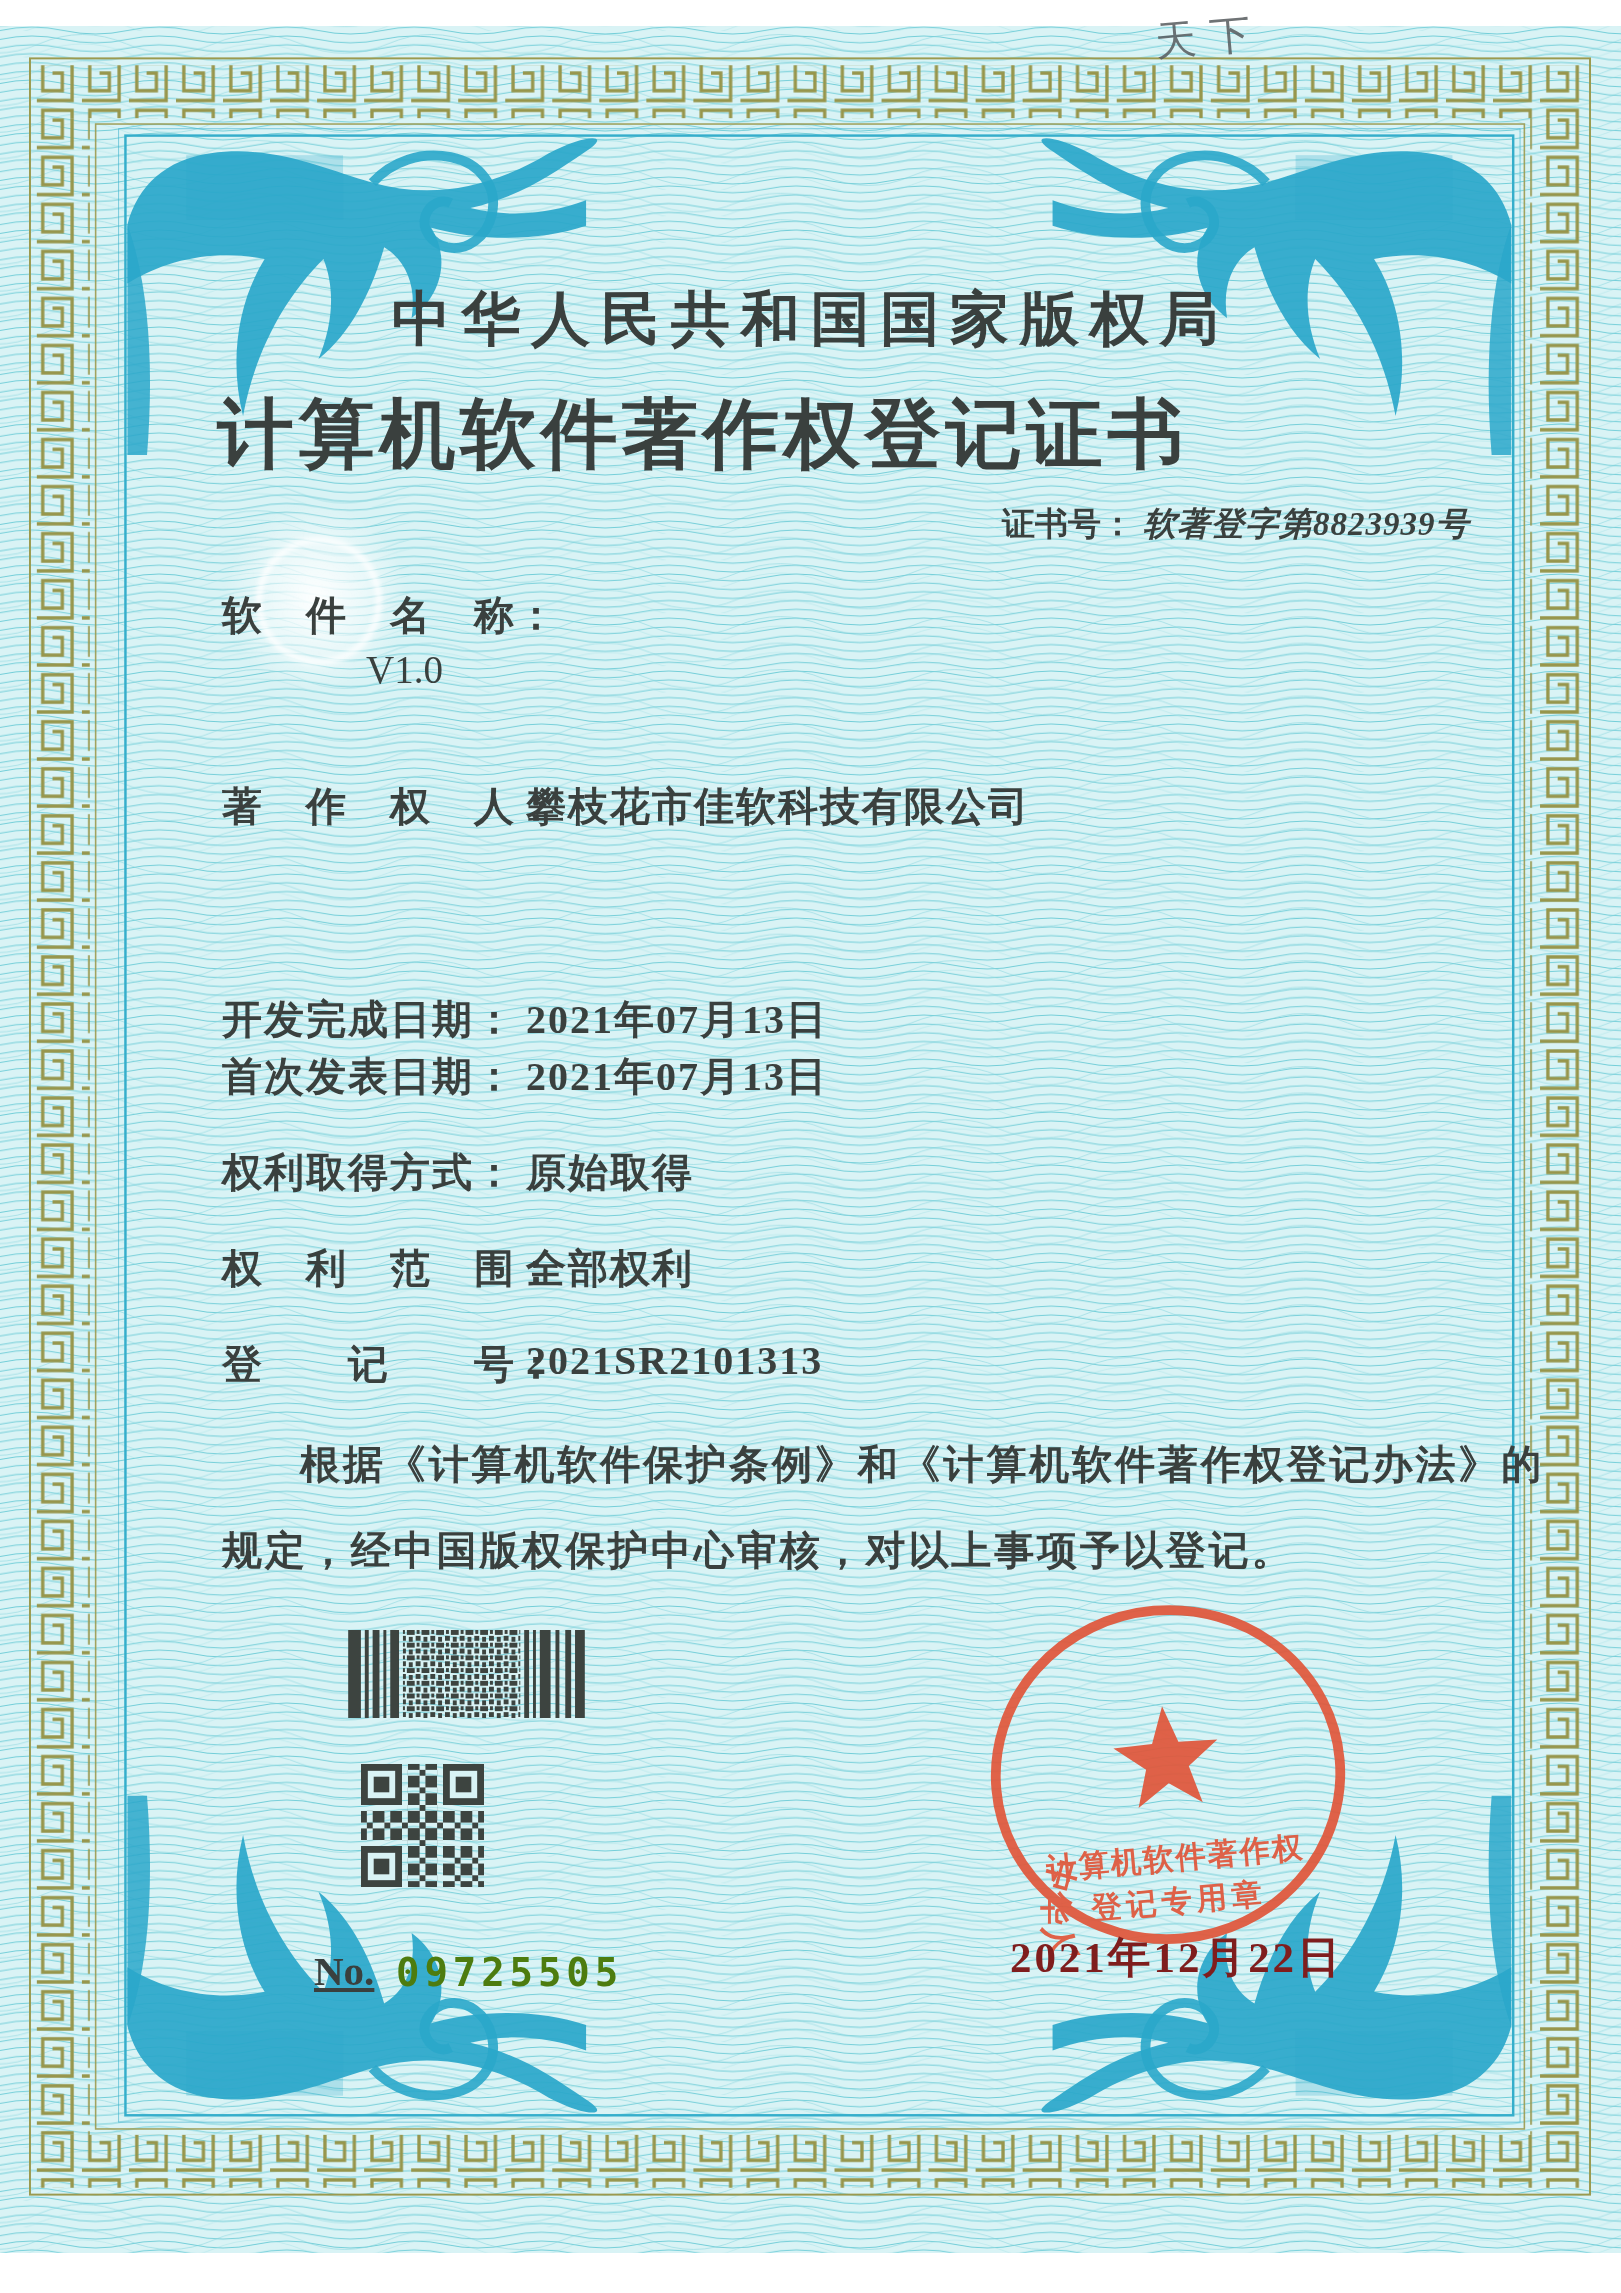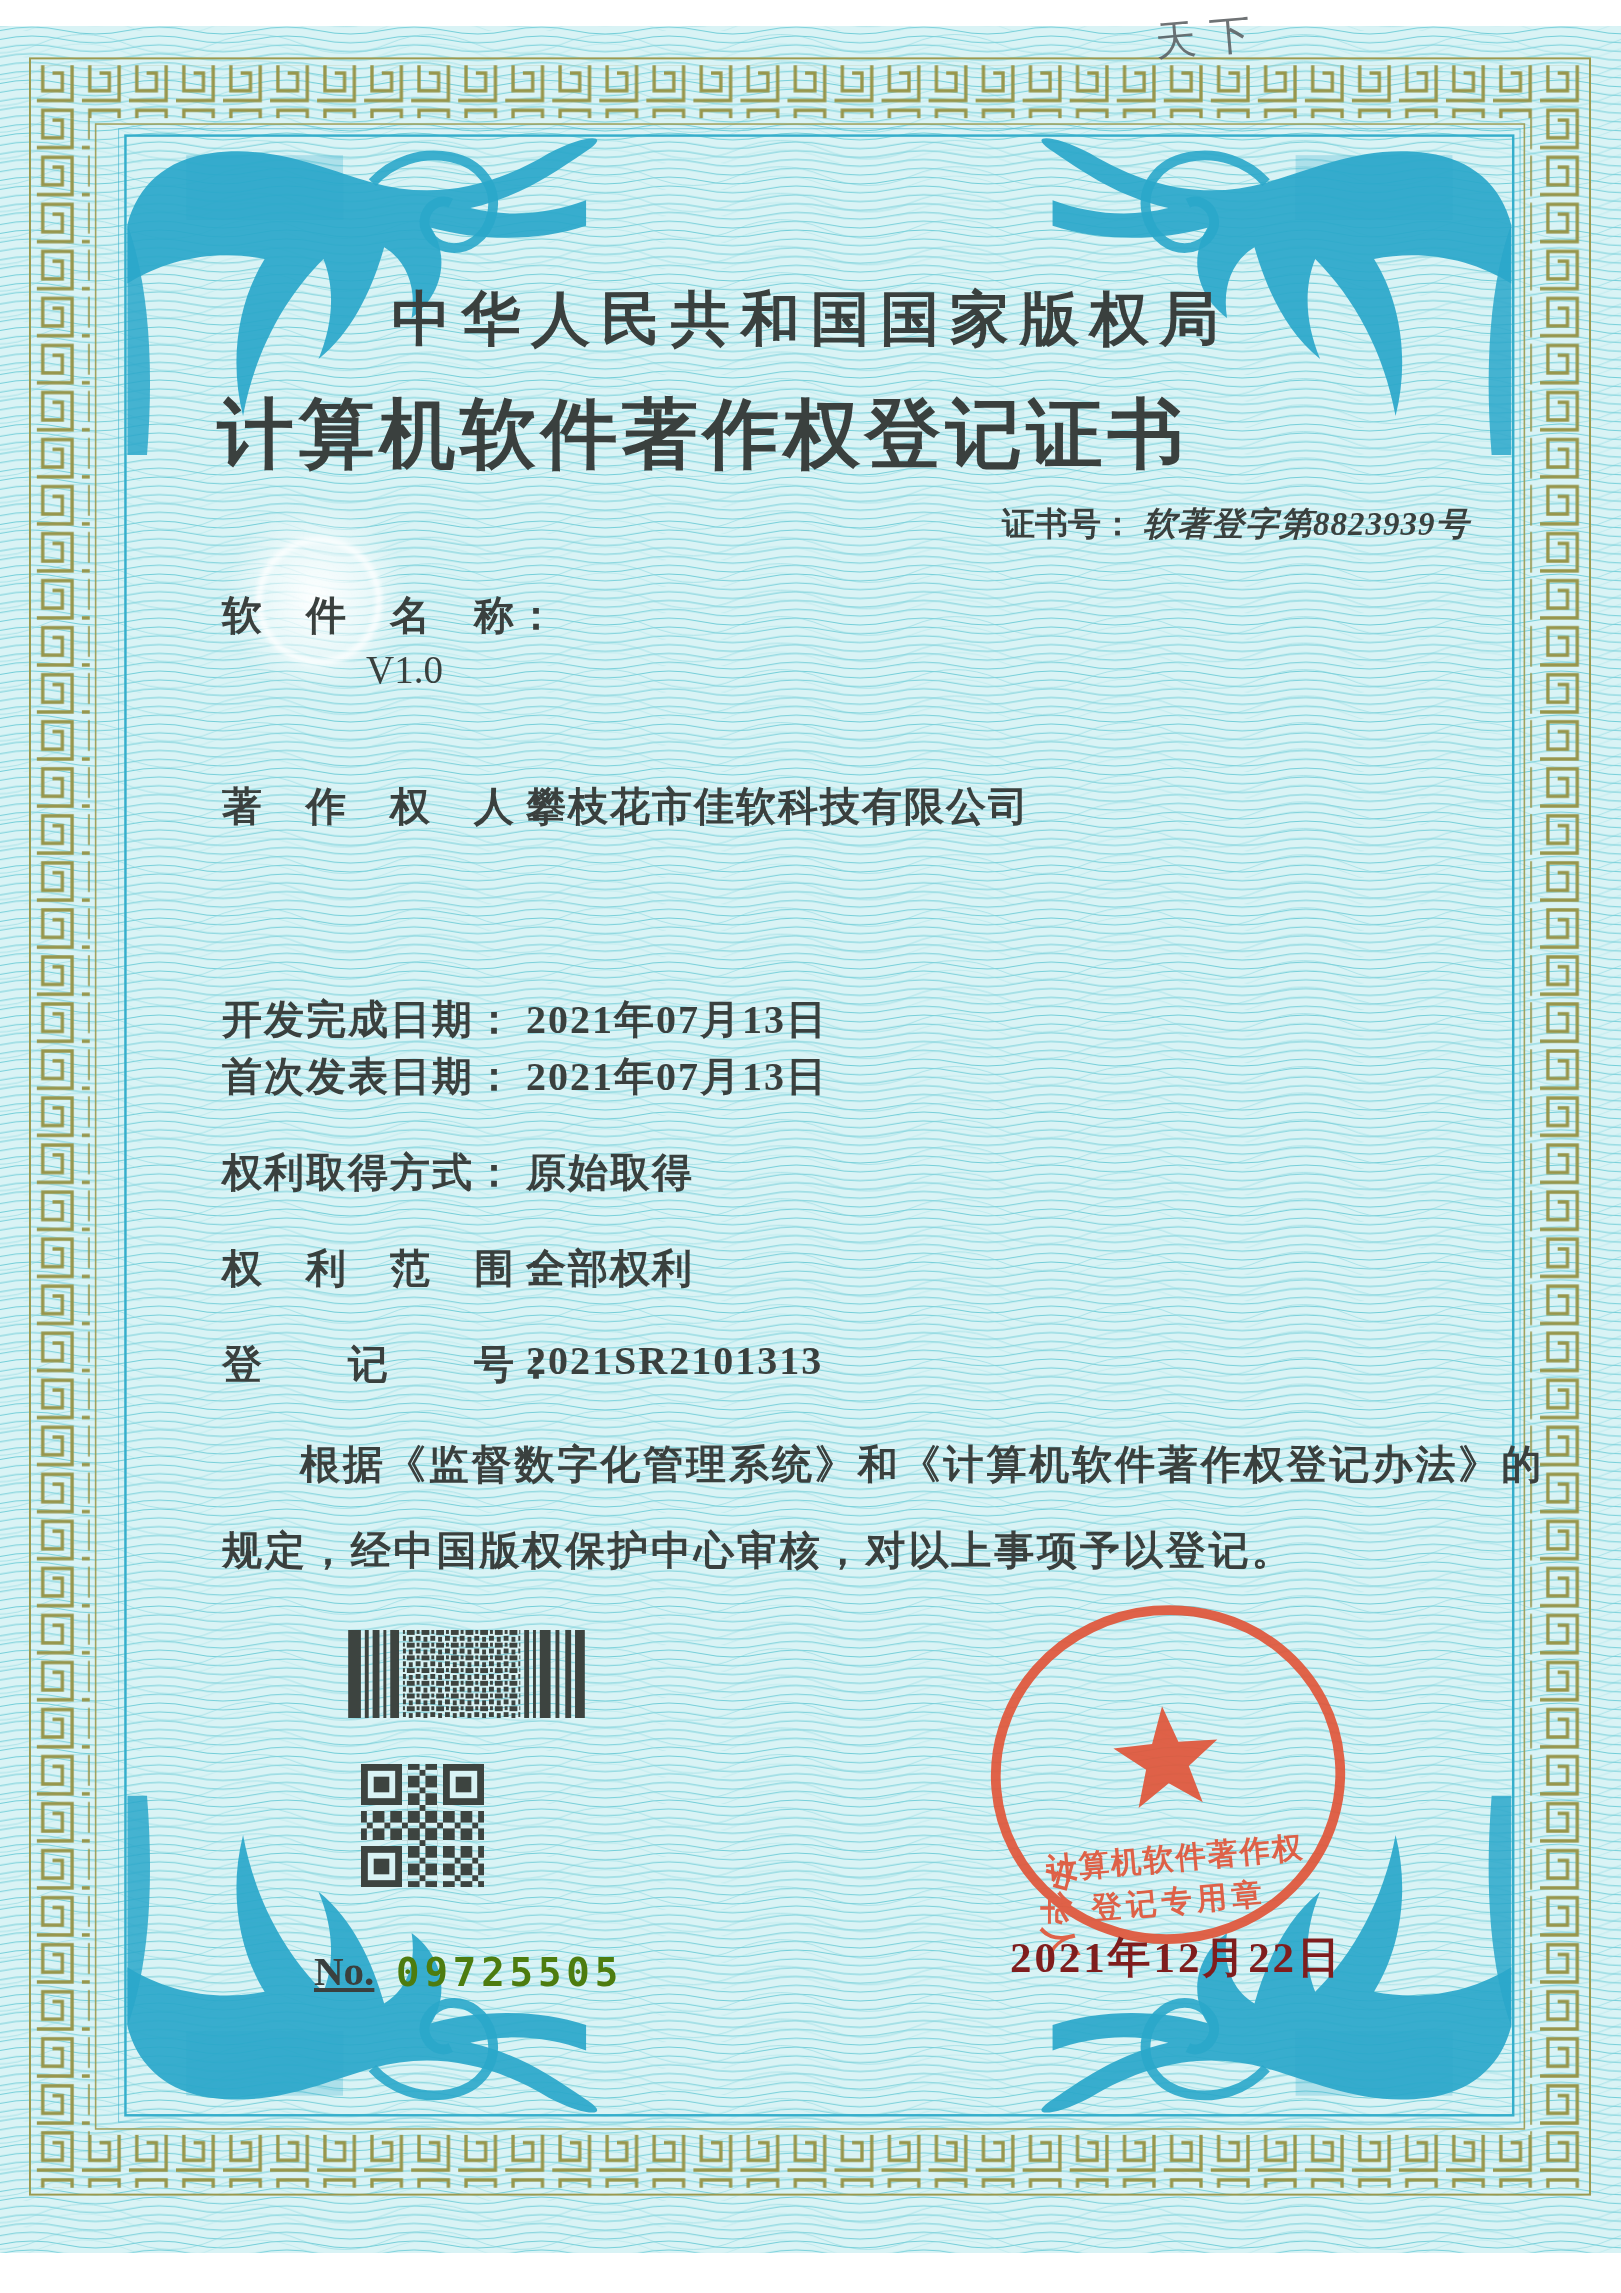--- a/index.html
+++ b/index.html
@@ -109,21 +109,21 @@
 
   <div class="txt lbl r-met">权利取得方式：</div>
   <div class="txt val r-met">原始取得</div>
 
   <div class="txt lbl r-sco">权　利　范　围：</div>
   <div class="txt val r-sco">全部权利</div>
 
   <div class="txt lbl r-reg">登　　记　　号：</div>
   <div class="txt val r-reg">2021SR2101313</div>
 
-  <div class="txt st1">根据《监督数字化管理系统》和《计算机软件著作权登记办法》的</div>
+  <div class="txt st1">根据《计算机软件保护条例》和《计算机软件著作权登记办法》的</div>
   <div class="txt st2">规定，经中国版权保护中心审核，对以上事项予以登记。</div>
 
   <svg class="layer" style="left:348px;top:1630px" width="237" height="88" viewBox="0 0 242 90">
     <defs>
       <pattern id="bnoise" width="15" height="13" patternUnits="userSpaceOnUse">
         <rect x="0" y="0" width="8" height="5" fill="#3d4440"></rect>
         <rect x="9" y="6" width="5" height="5" fill="#3d4440"></rect>
         <rect x="2" y="7" width="4" height="5" fill="#3d4440"></rect>
         <rect x="10" y="0" width="3" height="4" fill="#3d4440"></rect>
       </pattern>

